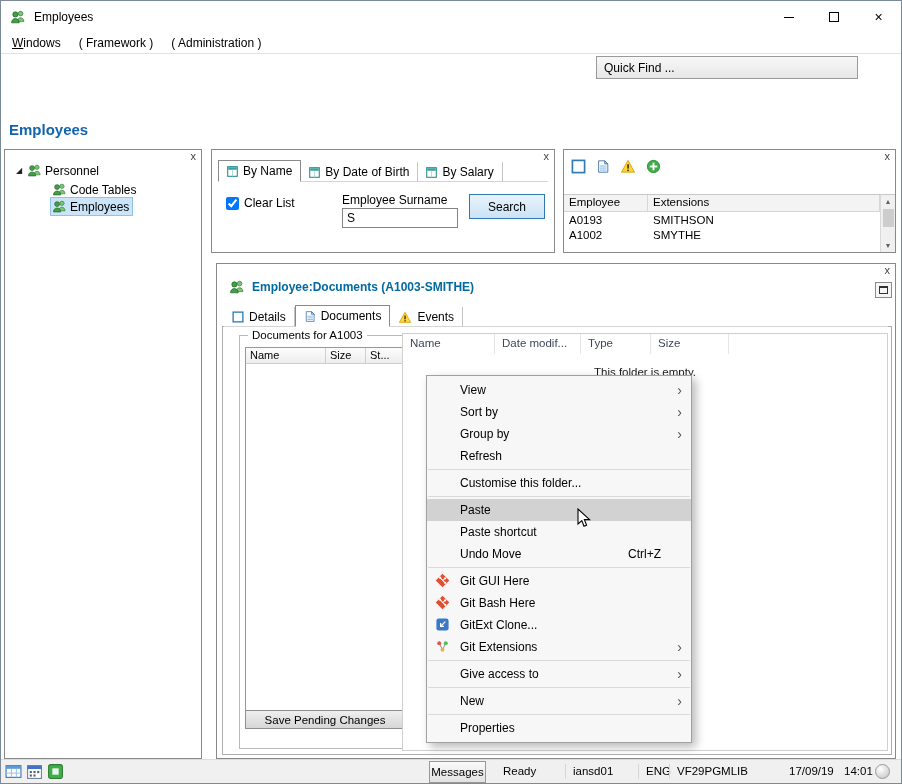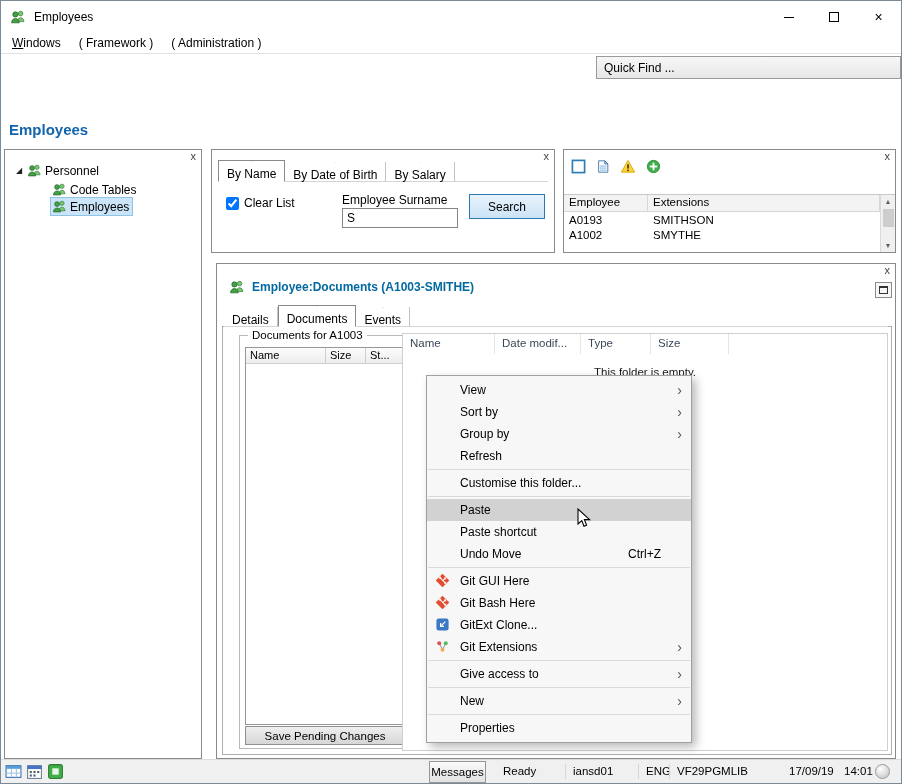--- a/index.html
+++ b/index.html
@@ -16,21 +16,21 @@
 .glyph-min{width:10px;height:1px;background:#000;display:block;}
 .glyph-max{width:10px;height:10px;border:1px solid #000;display:block;}
 .glyph-close{font-size:14px;line-height:1;}
 
 
 .menubar{position:absolute;left:0;top:32px;width:900px;height:21px;display:flex;align-items:center;border-bottom:1px solid #e2e2e2;padding-left:2px;}
 .menu-item{padding:0 9px;height:21px;line-height:21px;}
 .menu-item.first::first-letter{text-decoration:underline;}
 
 
-.quick-find{position:absolute;left:595px;top:55px;width:305px;height:23px;border:1px solid #9a9a9a;background:linear-gradient(#f7f7f7,#e7e7e7);display:flex;align-items:center;padding-left:7px;}
+.quick-find{position:absolute;left:595px;top:55px;width:262px;height:23px;border:1px solid #9a9a9a;background:linear-gradient(#f7f7f7,#e7e7e7);display:flex;align-items:center;padding-left:7px;}
 
 
 .page-heading{position:absolute;left:8px;top:120px;font-size:15px;font-weight:bold;color:#1265ad;}
 
 
 .panel{position:absolute;background:#fff;border:1px solid #898989;}
 .panel-close{position:absolute;top:0;right:5px;font-size:11px;color:#444;z-index:5;line-height:12px;}
 
 
 .tree-panel{left:3px;top:148px;width:198px;height:610px;}
@@ -38,21 +38,21 @@
 .tree-expander{font-size:8px;color:#222;width:10px;text-align:center;}
 .row-personnel{left:9px;top:13px;}
 .row-codetables{left:46px;top:31px;}
 .row-employees{left:46px;top:48px;}
 .row-wrap{display:flex;align-items:center;gap:3px;padding:1px 3px 1px 1px;}
 .selected .row-wrap{background:#cbe4f7;outline:1px solid #8fc3e8;}
 .tree-label{font-size:12px;white-space:nowrap;}
 
 
 .tabstrip{position:absolute;display:flex;align-items:flex-end;z-index:2;}
-.tab{display:flex;align-items:center;gap:5px;height:20px;padding:0 8px;border-right:1px solid #c4c4c4;font-size:12px;white-space:nowrap;background:transparent;flex-direction:column;}
+.tab{display:flex;align-items:center;gap:5px;height:20px;padding:0 8px;border-right:1px solid #c4c4c4;font-size:12px;white-space:nowrap;background:transparent;}
 .tab.active{height:22px;background:#fff;border:1px solid #898989;border-bottom:1px solid #fff;}
 .tab-underline{position:absolute;height:1px;background:#d5d5d5;z-index:1;}
 
 
 .search-panel{left:210px;top:148px;width:344px;height:104px;}
 .search-panel .tabstrip{left:6px;top:10px;}
 .search-panel .tab-underline{left:6px;top:31px;width:330px;}
 .clear-list{position:absolute;left:14px;top:46px;display:flex;align-items:center;gap:5px;}
 .clear-list input{width:13px;height:13px;}
 .surname-label{position:absolute;left:130px;top:43px;}
@@ -84,21 +84,21 @@
 .doc-panel .tab-underline{left:7px;top:62px;width:664px;}
 .doc-content{position:absolute;left:5px;top:62px;width:670px;height:429px;border:1px solid #adadad;background:#fff;}
 .groupbox{position:absolute;left:5px;top:8px;width:172px;height:414px;border:1px solid #b9b9b9;margin-left:11px;}
 .groupbox-legend{position:absolute;left:8px;top:-7px;background:#fff;padding:0 4px;font-size:11.5px;white-space:nowrap;}
 .doc-list{position:absolute;left:5px;top:11px;width:160px;height:378px;border:1px solid #979797;background:#fff;}
 .doc-list-header{display:flex;height:16px;background:linear-gradient(#fcfcfc,#ededed);border-bottom:1px solid #cfcfcf;font-size:11px;}
 .dl-cell{padding:1px 4px 0;border-right:1px solid #cfcfcf;white-space:nowrap;overflow:hidden;}
 .dl-name{width:80px;}
 .dl-size{width:40px;}
 .dl-st{flex:1;border-right:none;}
-.save-btn{position:absolute;left:5px;bottom:3px;width:160px;height:19px;background:linear-gradient(#efefef,#d6d6d6);border:1px solid #8f8f8f;font:11.5px "Liberation Sans",sans-serif;}
+.save-btn{position:absolute;left:5px;bottom:19px;width:160px;height:19px;background:linear-gradient(#efefef,#d6d6d6);border:1px solid #8f8f8f;font:11.5px "Liberation Sans",sans-serif;}
 .explorer{position:absolute;left:179px;top:6px;width:486px;height:418px;border:1px solid #cfcfcf;background:#fff;}
 .explorer-header{display:flex;height:20px;font-size:11.5px;color:#3c4858;}
 .eh-cell{padding:3px 7px 0;border-right:1px solid #e5e5e5;white-space:nowrap;}
 .ehc-name{width:92px;}
 .ehc-date{width:86px;}
 .ehc-type{width:70px;}
 .ehc-size{width:78px;}
 .empty-text{margin-top:12px;text-align:center;font-size:11.5px;color:#1a1a1a;}
 
 

